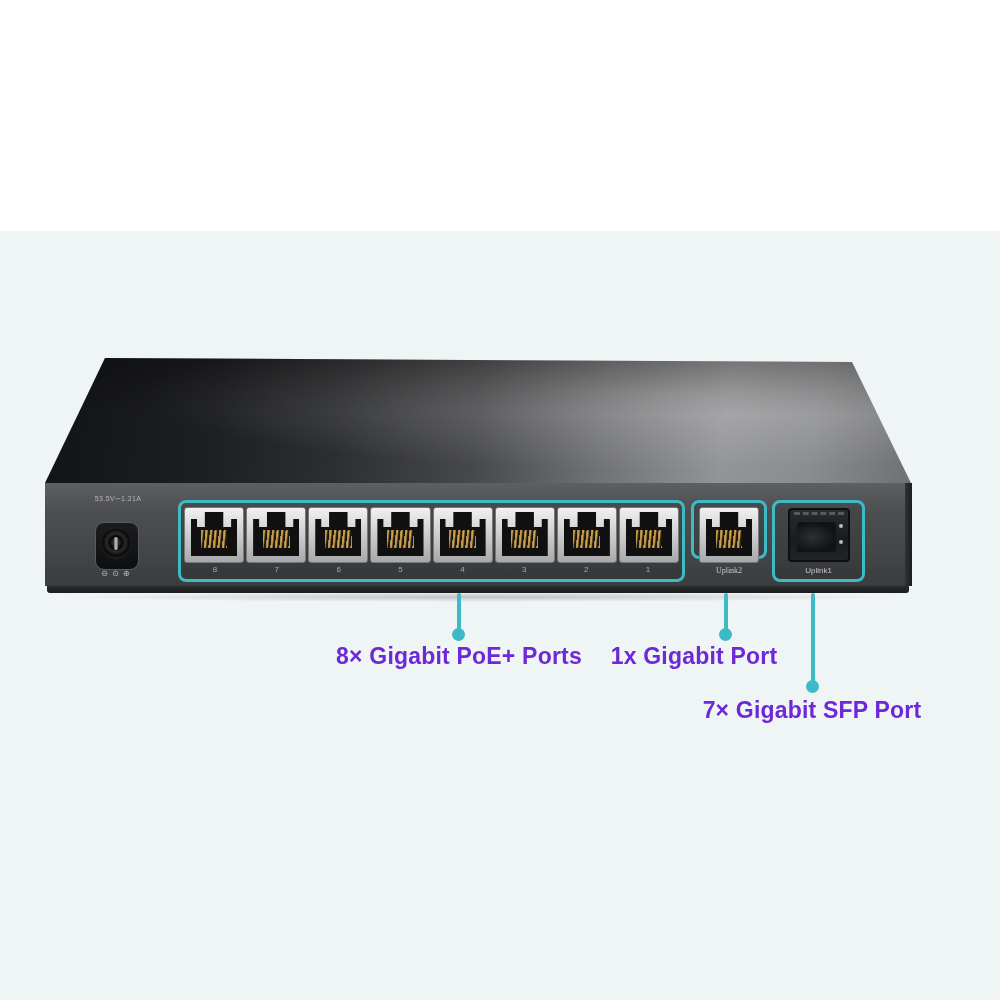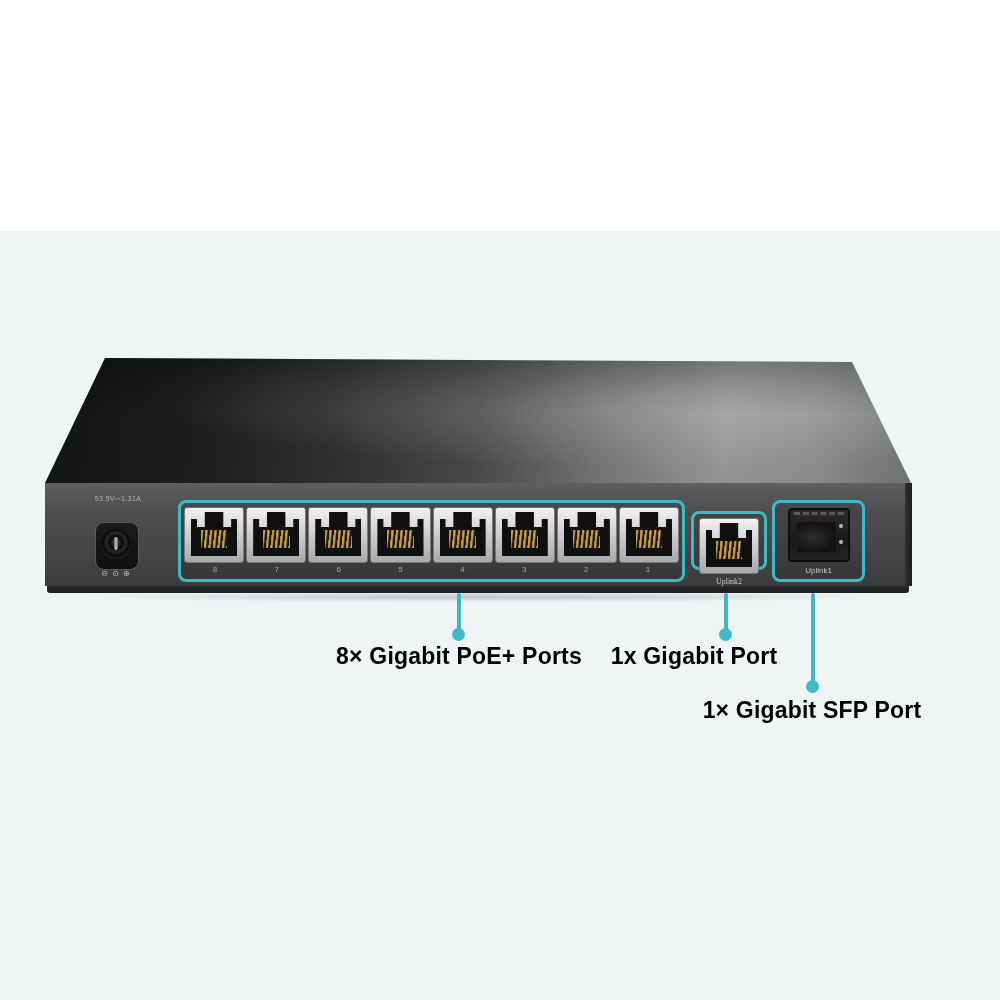--- a/index.html
+++ b/index.html
@@ -57,21 +57,21 @@
     position:absolute;left:38px;top:86px;width:66px;text-align:center;
     font-size:8px;color:#c2c3c5;letter-spacing:1px;
   }
 
   
   .teal-box{
     position:absolute;border:3px solid #3dbac5;border-radius:8px;
     background:rgba(0,0,0,0.10);box-sizing:border-box;
   }
   .box-poe{left:133px;top:17px;width:507px;height:82px;}
-  .box-uplink2{left:646px;top:28px;width:76px;height:59px;font-family:Liberation Serif, serif;}
+  .box-uplink2{left:646px;top:17px;width:76px;height:59px;font-family:Liberation Serif, serif;}
   .box-sfp{left:727px;top:17px;width:93px;height:82px;}
 
   .ports-row{display:flex;gap:2px;padding:4px 3px 0 3px;height:56px;}
   .rj45{flex:1;position:relative;border-radius:3px;border:1px solid #77787a;
     background:linear-gradient(180deg,#f1f1f1 0%,#d3d4d6 40%,#a7a8aa 100%);}
   .rj45 .cavity{
     position:absolute;left:6px;right:6px;top:4px;bottom:6px;background:#101011;
     clip-path:polygon(0% 16%,13% 16%,13% 34%,30% 34%,30% 0%,70% 0%,70% 34%,87% 34%,87% 16%,100% 16%,100% 100%,0% 100%);
   }
   .rj45 .pins{
@@ -102,21 +102,21 @@
   }
   .sfp-cage .latch-dot{position:absolute;right:5px;width:4px;height:4px;border-radius:50%;background:#b9babc;}
   .sfp-cage .latch-dot.d1{top:14px;}
   .sfp-cage .latch-dot.d2{top:30px;}
 
   
   .leader{position:absolute;width:4px;background:#3dbac5;border-radius:2px;}
   .leader-dot{position:absolute;width:13px;height:13px;border-radius:50%;background:#3dbac5;}
   .callout-text{
     position:absolute;text-align:center;
-    font-size:23px;font-weight:bold;color:#000000;letter-spacing:0.2px;
+    font-size:23px;font-weight:bold;color:#6d28d9;letter-spacing:0.2px;
     white-space:nowrap;
   }
 </style>
 </head>
 <body>
 
 <div class="bg-top"></div>
 
 <div class="device">
   <div class="top-surface"></div>
@@ -209,13 +209,13 @@
 <div class="leader-dot" style="left:452px;top:628px;"></div>
 
 <div class="leader" style="left:724px;top:593px;height:40px;"></div>
 <div class="leader-dot" style="left:719px;top:628px;"></div>
 
 <div class="leader" style="left:811px;top:593px;height:92px;"></div>
 <div class="leader-dot" style="left:806px;top:680px;"></div>
 
 <div class="callout-text" style="left:299px;top:643px;width:320px;">8× Gigabit PoE+ Ports</div>
 <div class="callout-text" style="left:574px;top:643px;width:240px;">1x Gigabit Port</div>
-<div class="callout-text" style="left:652px;top:697px;width:320px;">1× Gigabit SFP Port</div>
+<div class="callout-text" style="left:652px;top:697px;width:320px;">7× Gigabit SFP Port</div>
 
 </body></html>

